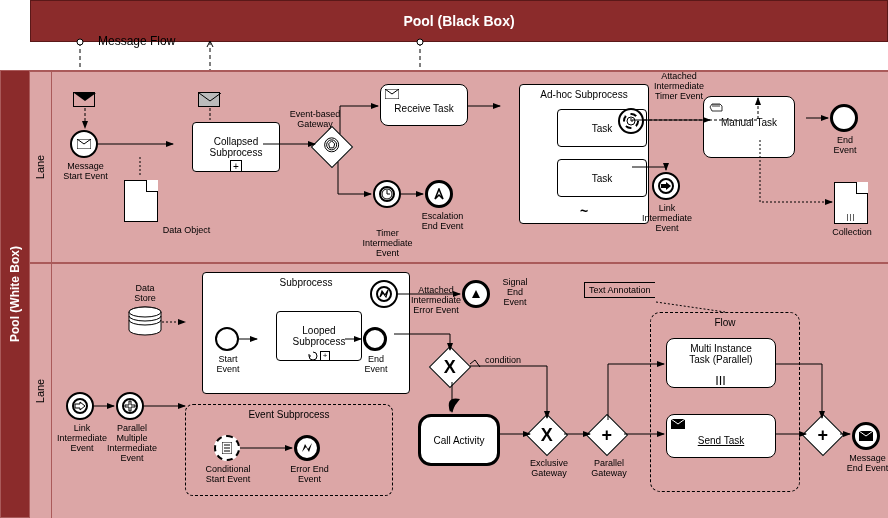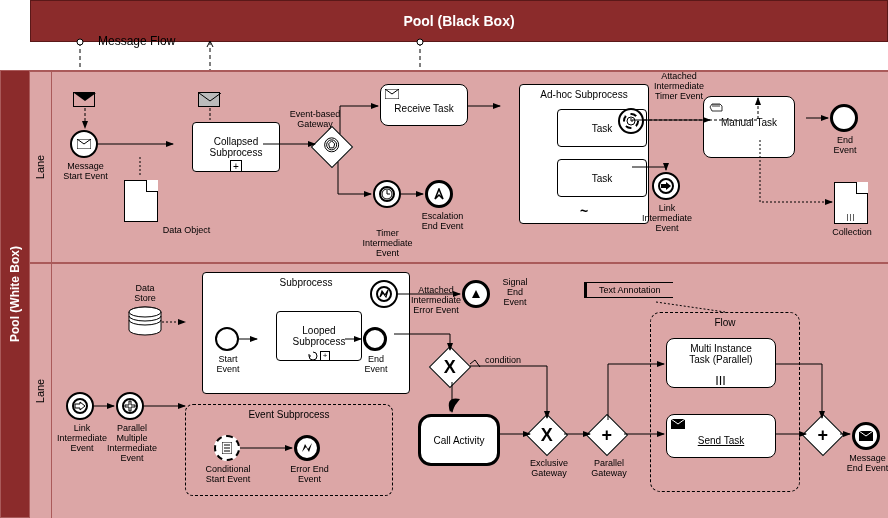--- a/index.html
+++ b/index.html
@@ -340,21 +340,21 @@
       <div class="gateway" style="left:562px; top:156px;">
           <div class="gw-inner">+</div>
         </div>
       <div class="label" style="left:555px; top:195px; width:48px; white-space:pre-line;">Parallel
 Gateway</div>
 
       <div class="dashed-box" style="left:620px; top:48px; width:150px; height:180px; border-radius:10px; border-style:dashed; border-width:1px; border-color:#000;">
         <span style="position:absolute;top:4px;left:0;right:0;text-align:center;">Flow</span>
       </div>
       <div class="label" style="left:554px; top:22px;">
-        <span style="border-left:3px solid #000000; border-top:1px solid #000; border-bottom:1px solid #000; padding:2px 12px;margin-top:13px;">Text Annotation</span>
+        <span style="border-left:1px solid #000000; border-top:1px solid #000; border-bottom:1px solid #000; padding:2px 4px;margin-top:13px;">Text Annotation</span>
       </div>
 
       <div class="task" style="left:636px; top:74px; width:110px; height:50px;">
         <div style="text-align:center; white-space:pre-line;">Multi Instance
 Task (Parallel)</div>
         <div style="position:absolute;bottom:2px;left:50%;transform:translateX(-50%);letter-spacing:1px;font-size:9px;font-weight:bold;">|||</div>
       </div>
 
       <div class="task" style="left:636px; top:150px; width:110px; height:44px;">
         <svg width="14" height="10" style="position:absolute;left:4px;top:4px;">

